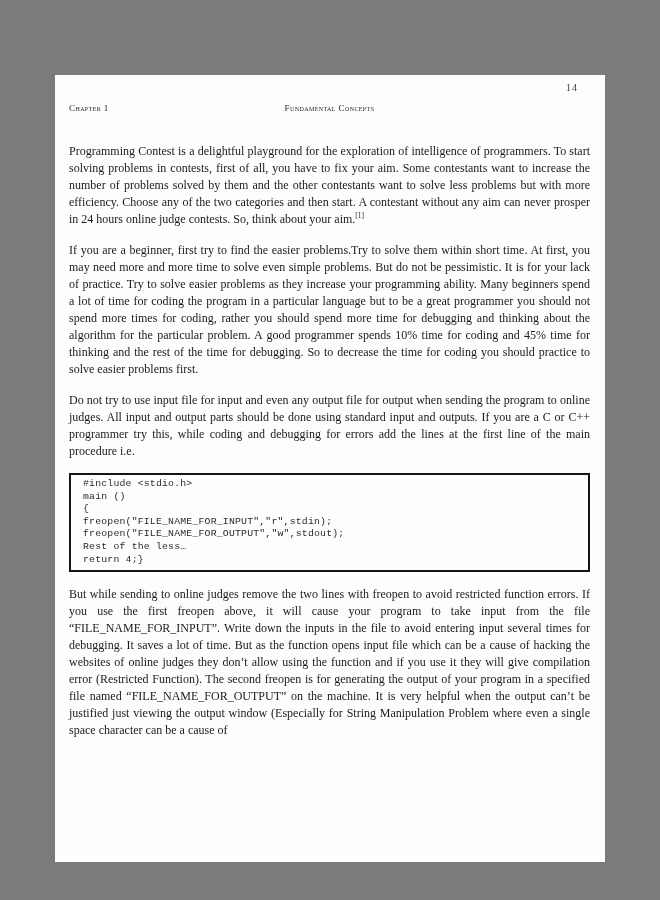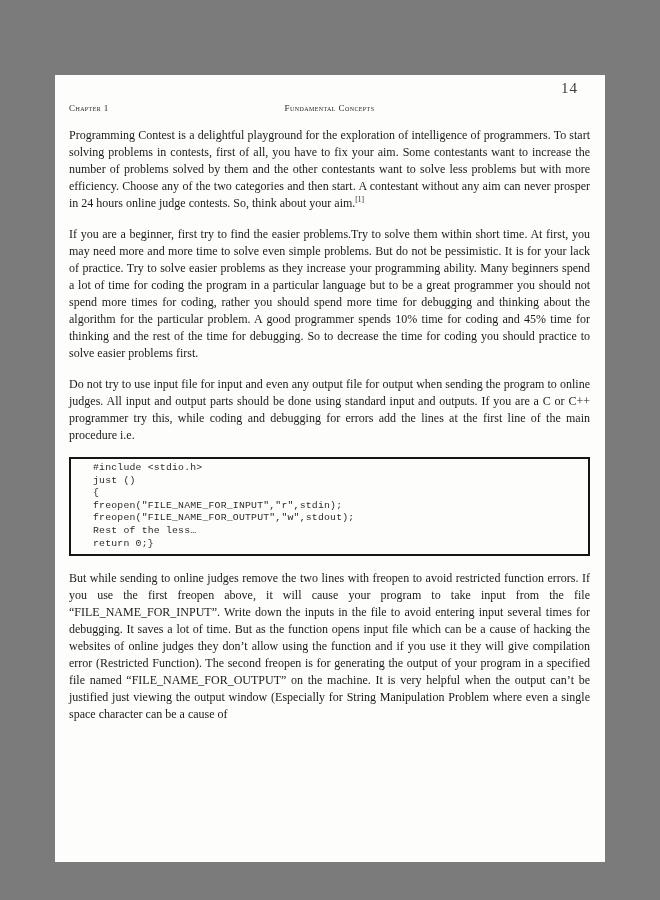--- a/index.html
+++ b/index.html
@@ -21,21 +21,21 @@
     height: 787px;
     margin: 0 auto;
     background: #fdfdfc;
     padding: 7px 15px 6px 14px;
     color: #1c1c1c;
     overflow: hidden;
     position: relative;
   }
   .page-number {
     text-align: right;
-    font-size: 15px;
+    font-size: 10px;
     letter-spacing: 1px;
     color: #3d3d3d;
     padding-right: 12px;
     height: 12px;
     line-height: 12px;
   }
   .running-header {
     position: relative;
     margin-top: 9px;
     height: 12px;
@@ -62,30 +62,30 @@
     line-height: 18px;
   }
   .chapter-title .title-name { margin-left: 13px; }
   .para {
     font-size: 12px;
     line-height: 17px;
     text-align: justify;
     margin: 14px 0 0;
     color: #1a1a1a;
   }
-  .para.first { margin-top: 12px; }
+  .para.first { margin-top: 28px; }
   sup.footnote {
     font-size: 7.5px;
     line-height: 0;
     vertical-align: super;
   }
   .code-block {
     margin-top: 13px;
     border: 2px solid #151515;
-    padding: 3px 22px 4px;
+    padding: 3px 12px 4px;
     font-family: "Liberation Mono", "DejaVu Sans Mono", monospace;
     font-size: 9.8px;
     line-height: 12.6px;
     color: #2a2a2a;
     letter-spacing: 0.2px;
   }
   .code-line { white-space: pre; }
 </style>
 </head>
 <body>
@@ -102,24 +102,24 @@
 
 
     <p class="para first"><span>Programming Contest is a delightful playground for the exploration of intelligence of programmers. To start solving problems in contests, first of all, you have to fix your aim. Some contestants want to increase the number of problems solved by them and the other contestants want to solve less problems but with more efficiency. Choose any of the two categories and then start. A contestant without any aim can never prosper in 24 hours online judge contests. So, think about your aim.</span><sup class="footnote">[1]</sup></p>
 
     <p class="para">If you are a beginner, first try to find the easier problems.Try to solve them within short time. At first, you may need more and more time to solve even simple problems. But do not be pessimistic. It is for your lack of practice. Try to solve easier problems as they increase your programming ability. Many beginners spend a lot of time for coding the program in a particular language but to be a great programmer you should not spend more times for coding, rather you should spend more time for debugging and thinking about the algorithm for the particular problem. A good programmer spends 10% time for coding and 45% time for thinking and the rest of the time for debugging. So to decrease the time for coding you should practice to solve easier problems first.</p>
 
     <p class="para">Do not try to use input file for input and even any output file for output when sending the program to online judges. All input and output parts should be done using standard input and outputs. If you are a C or C++ programmer try this, while coding and debugging for errors add the lines at the first line of the main procedure i.e.</p>
 
     <div class="code-block">
       <div class="code-line">#include &lt;stdio.h&gt;</div>
-      <div class="code-line">just ()</div>
+      <div class="code-line">main ()</div>
       <div class="code-line">{</div>
       <div class="code-line">freopen("FILE_NAME_FOR_INPUT","r",stdin);</div>
       <div class="code-line">freopen("FILE_NAME_FOR_OUTPUT","w",stdout);</div>
       <div class="code-line">Rest of the less…</div>
-      <div class="code-line">return 0;}</div>
+      <div class="code-line">return 4;}</div>
     </div>
 
     <p class="para">But while sending to online judges remove the two lines with freopen to avoid restricted function errors. If you use the first freopen above, it will cause your program to take input from the file “FILE_NAME_FOR_INPUT”. Write down the inputs in the file to avoid entering input several times for debugging. It saves a lot of time. But as the function opens input file which can be a cause of hacking the websites of online judges they don’t allow using the function and if you use it they will give compilation error (Restricted Function). The second freopen is for generating the output of your program in a specified file named “FILE_NAME_FOR_OUTPUT” on the machine. It is very helpful when the output can’t be justified just viewing the output window (Especially for String Manipulation Problem where even a single space character can be a cause of</p>
 
   </div>
 </div>
 
 </body></html>

